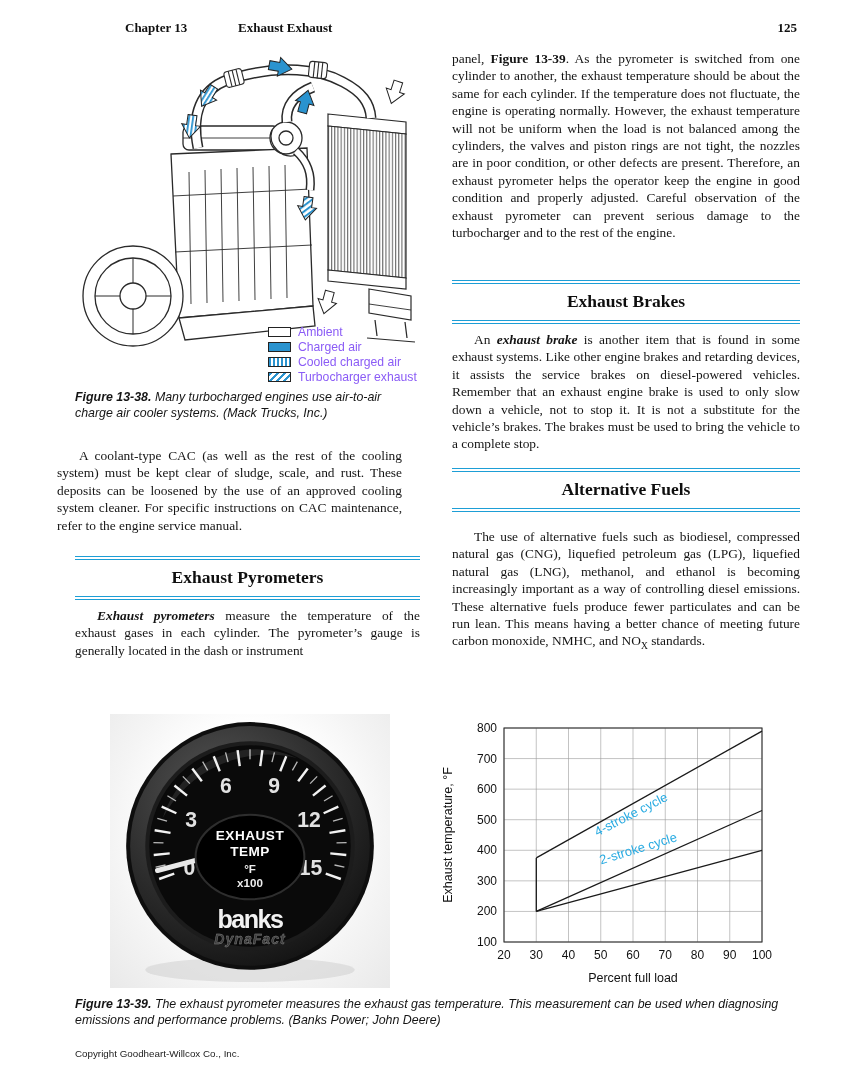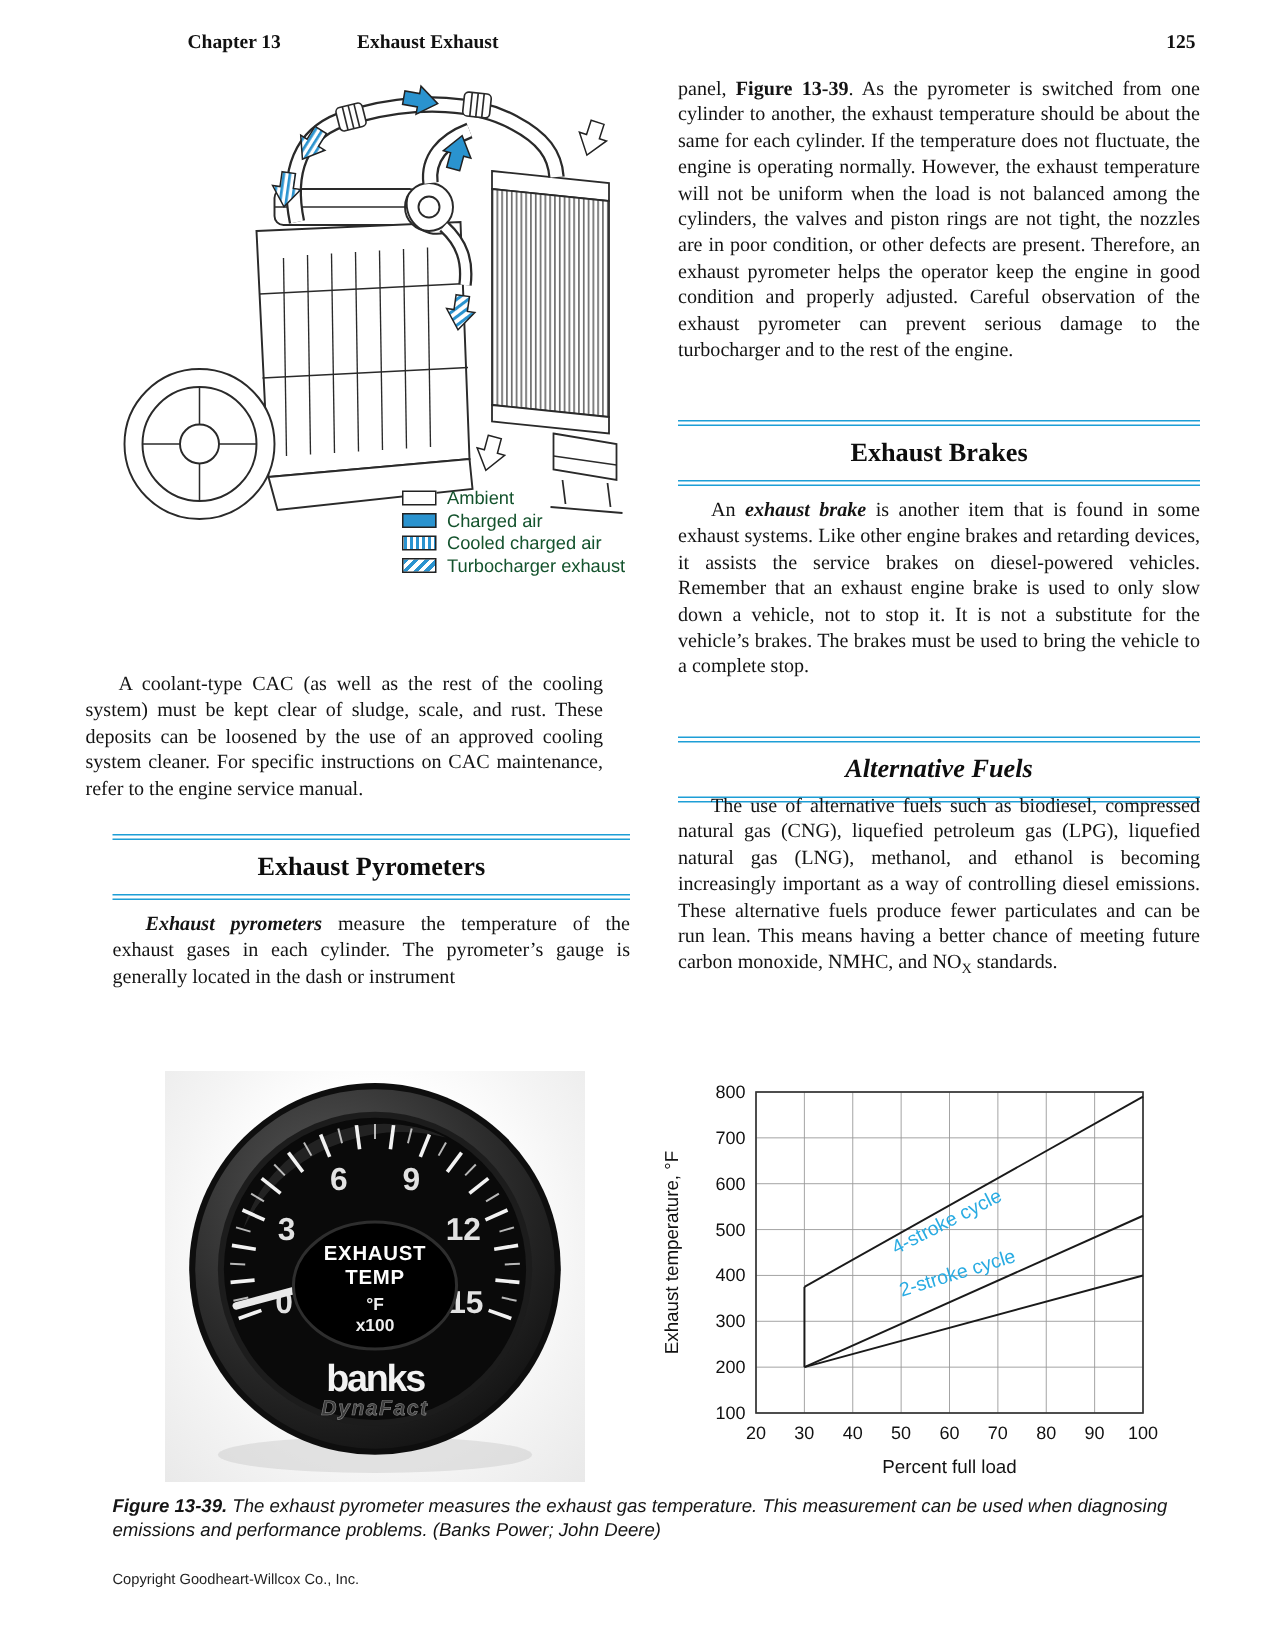--- a/index.html
+++ b/index.html
@@ -23,21 +23,21 @@
   .caption { font-family:"Liberation Sans", sans-serif; font-style:italic; font-size:12.4px; line-height:15.8px; color:#151515; }
   .caption .cb { font-weight:bold; }
 
   .legend { position:absolute; left:193px; top:268px; }
   .legend-row { display:flex; align-items:center; height:15px; }
   .sw { width:23px; height:10px; border:1px solid #222; margin-right:7px; flex:none; }
   .sw-ambient { background:#ffffff; }
   .sw-solid   { background:#2a93cf; }
   .sw-vlines  { background:repeating-linear-gradient(90deg,#2a93cf 0 2px,#ffffff 2px 4px); }
   .sw-diag    { background:repeating-linear-gradient(135deg,#2a93cf 0 2.5px,#ffffff 2.5px 5px); }
-  .legend-label { font-family:"Liberation Sans", sans-serif; font-size:12.2px; color:#14532d; }
+  .legend-label { font-family:"Liberation Sans", sans-serif; font-size:12.2px; color:#8b5cf6; }
 
   .gauge-wrap { background:radial-gradient(ellipse at 50% 42%, #ffffff 45%, #f4f4f4 70%, #e9e9e9 100%); }
 
   .ctick  { font-family:"Liberation Sans", sans-serif; font-size:12px; fill:#111; }
   .clabel { font-family:"Liberation Sans", sans-serif; font-size:12.5px; fill:#111; }
   .cann   { font-family:"Liberation Sans", sans-serif; font-size:13px; }
 
   .gnum    { font:bold 21px "Liberation Sans", sans-serif; fill:#e2e2e2; text-anchor:middle; }
   .glab    { font:bold 13.5px "Liberation Sans", sans-serif; fill:#fdfdfd; text-anchor:middle; letter-spacing:0.5px; }
   .glab2   { font:bold 11.5px "Liberation Sans", sans-serif; fill:#eeeeee; text-anchor:middle; }
@@ -171,20 +171,21 @@
         <span class="sw sw-vlines"></span>
         <span class="legend-label">Cooled charged air</span>
       </div>
       <div class="legend-row">
         <span class="sw sw-diag"></span>
         <span class="legend-label">Turbocharger exhaust</span>
       </div>
     </div>
   </div>
 
+  <p class="abs caption" style="left:75px; top:390px; width:345px;"><span class="cb">Figure 13-38.</span><span> Many turbocharged engines use air-to-air charge air cooler systems. (Mack Trucks, Inc.)</span></p>
 
   <p class="abs body-text indent" style="left:57px; top:447px; width:345px;">A coolant-type CAC (as well as the rest of the cooling system) must be kept clear of sludge, scale, and rust. These deposits can be loosened by the use of an approved cooling system cleaner. For specific instructions on CAC maintenance, refer to the engine service manual.</p>
 
   <div class="abs section-heading" style="left:75px; top:556px; width:345px;">
     <div class="rule-double"></div>
     <h2>Exhaust Pyrometers</h2>
     <div class="rule-double"></div>
   </div>
 
   <p class="abs body-text indent" style="left:75px; top:607px; width:345px;"><span class="bi">Exhaust pyrometers</span><span> measure the temperature of the exhaust gases in each cylinder. The pyrometer’s gauge is generally located in the dash or instrument</span></p>
@@ -192,21 +193,21 @@
   <p class="abs body-text" style="left:452px; top:50px; width:348px;"><span>panel, </span><span class="bold">Figure 13-39</span><span>. As the pyrometer is switched from one cylinder to another, the exhaust temperature should be about the same for each cylinder. If the temperature does not fluctuate, the engine is operating normally. However, the exhaust temperature will not be uniform when the load is not balanced among the cylinders, the valves and piston rings are not tight, the nozzles are in poor condition, or other defects are present. Therefore, an exhaust pyrometer helps the operator keep the engine in good condition and properly adjusted. Careful observation of the exhaust pyrometer can prevent serious damage to the turbocharger and to the rest of the engine.</span></p>
 
   <div class="abs section-heading" style="left:452px; top:280px; width:348px;">
     <div class="rule-double"></div>
     <h2>Exhaust Brakes</h2>
     <div class="rule-double"></div>
   </div>
 
   <p class="abs body-text indent" style="left:452px; top:331px; width:348px;"><span>An </span><span class="bi">exhaust brake</span><span> is another item that is found in some exhaust systems. Like other engine brakes and retarding devices, it assists the service brakes on diesel-powered vehicles. Remember that an exhaust engine brake is used to only slow down a vehicle, not to stop it. It is not a substitute for the vehicle’s brakes. The brakes must be used to bring the vehicle to a complete stop.</span></p>
 
-  <div class="abs section-heading" style="left:452px; top:491px; width:348px;font-style:italic;">
+  <div class="abs section-heading" style="left:452px; top:468px; width:348px;">
     <div class="rule-double"></div>
     <h2>Alternative Fuels</h2>
     <div class="rule-double"></div>
   </div>
 
   <p class="abs body-text indent" style="left:452px; top:528px; width:348px;"><span>The use of alternative fuels such as biodiesel, compressed natural gas (CNG), liquefied petroleum gas (LPG), liquefied natural gas (LNG), methanol, and ethanol is becoming increasingly important as a way of controlling diesel emissions. These alternative fuels produce fewer particulates and can be run lean. This means having a better chance of meeting future carbon monoxide, NMHC, and NO</span><sub class="chem">X</sub><span> standards.</span></p>
 
   <div class="abs gauge-wrap" style="left:110px; top:714px; width:280px; height:274px;">
     <svg id="gauge-face-svg" viewBox="0 0 278 272" width="280" height="274">
       <defs>

